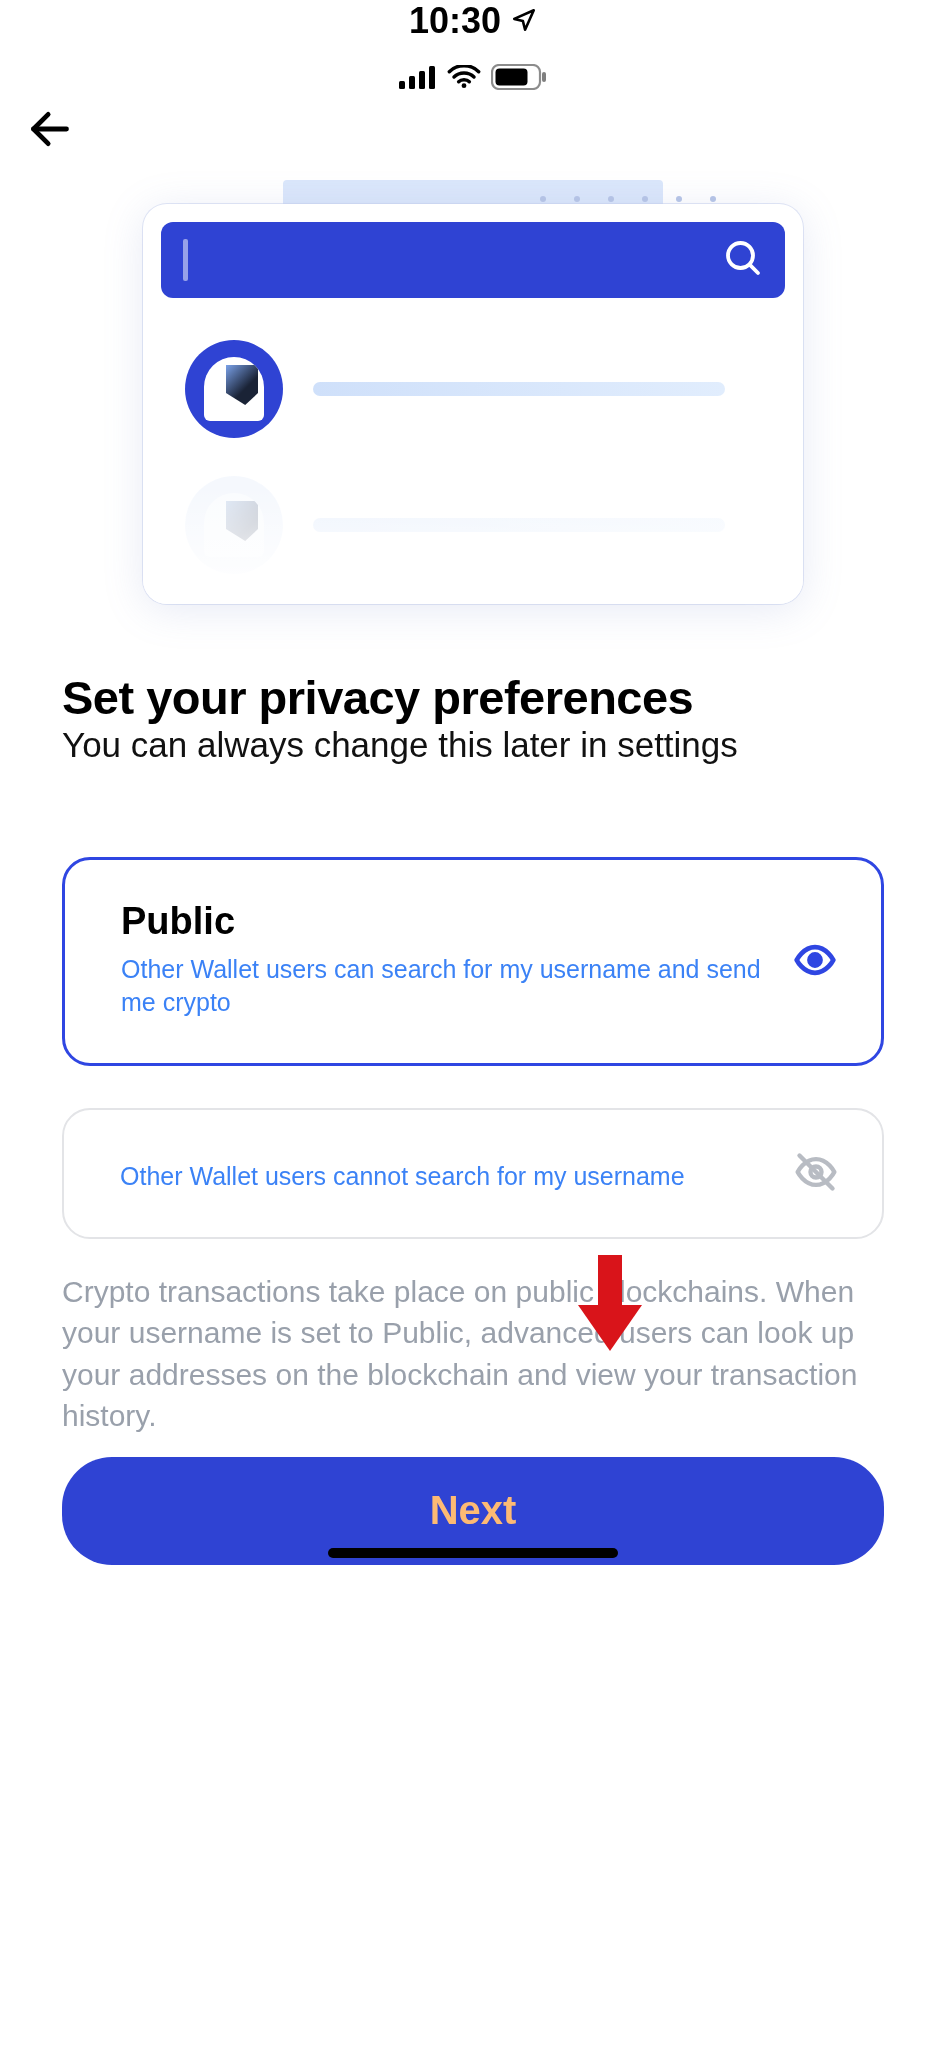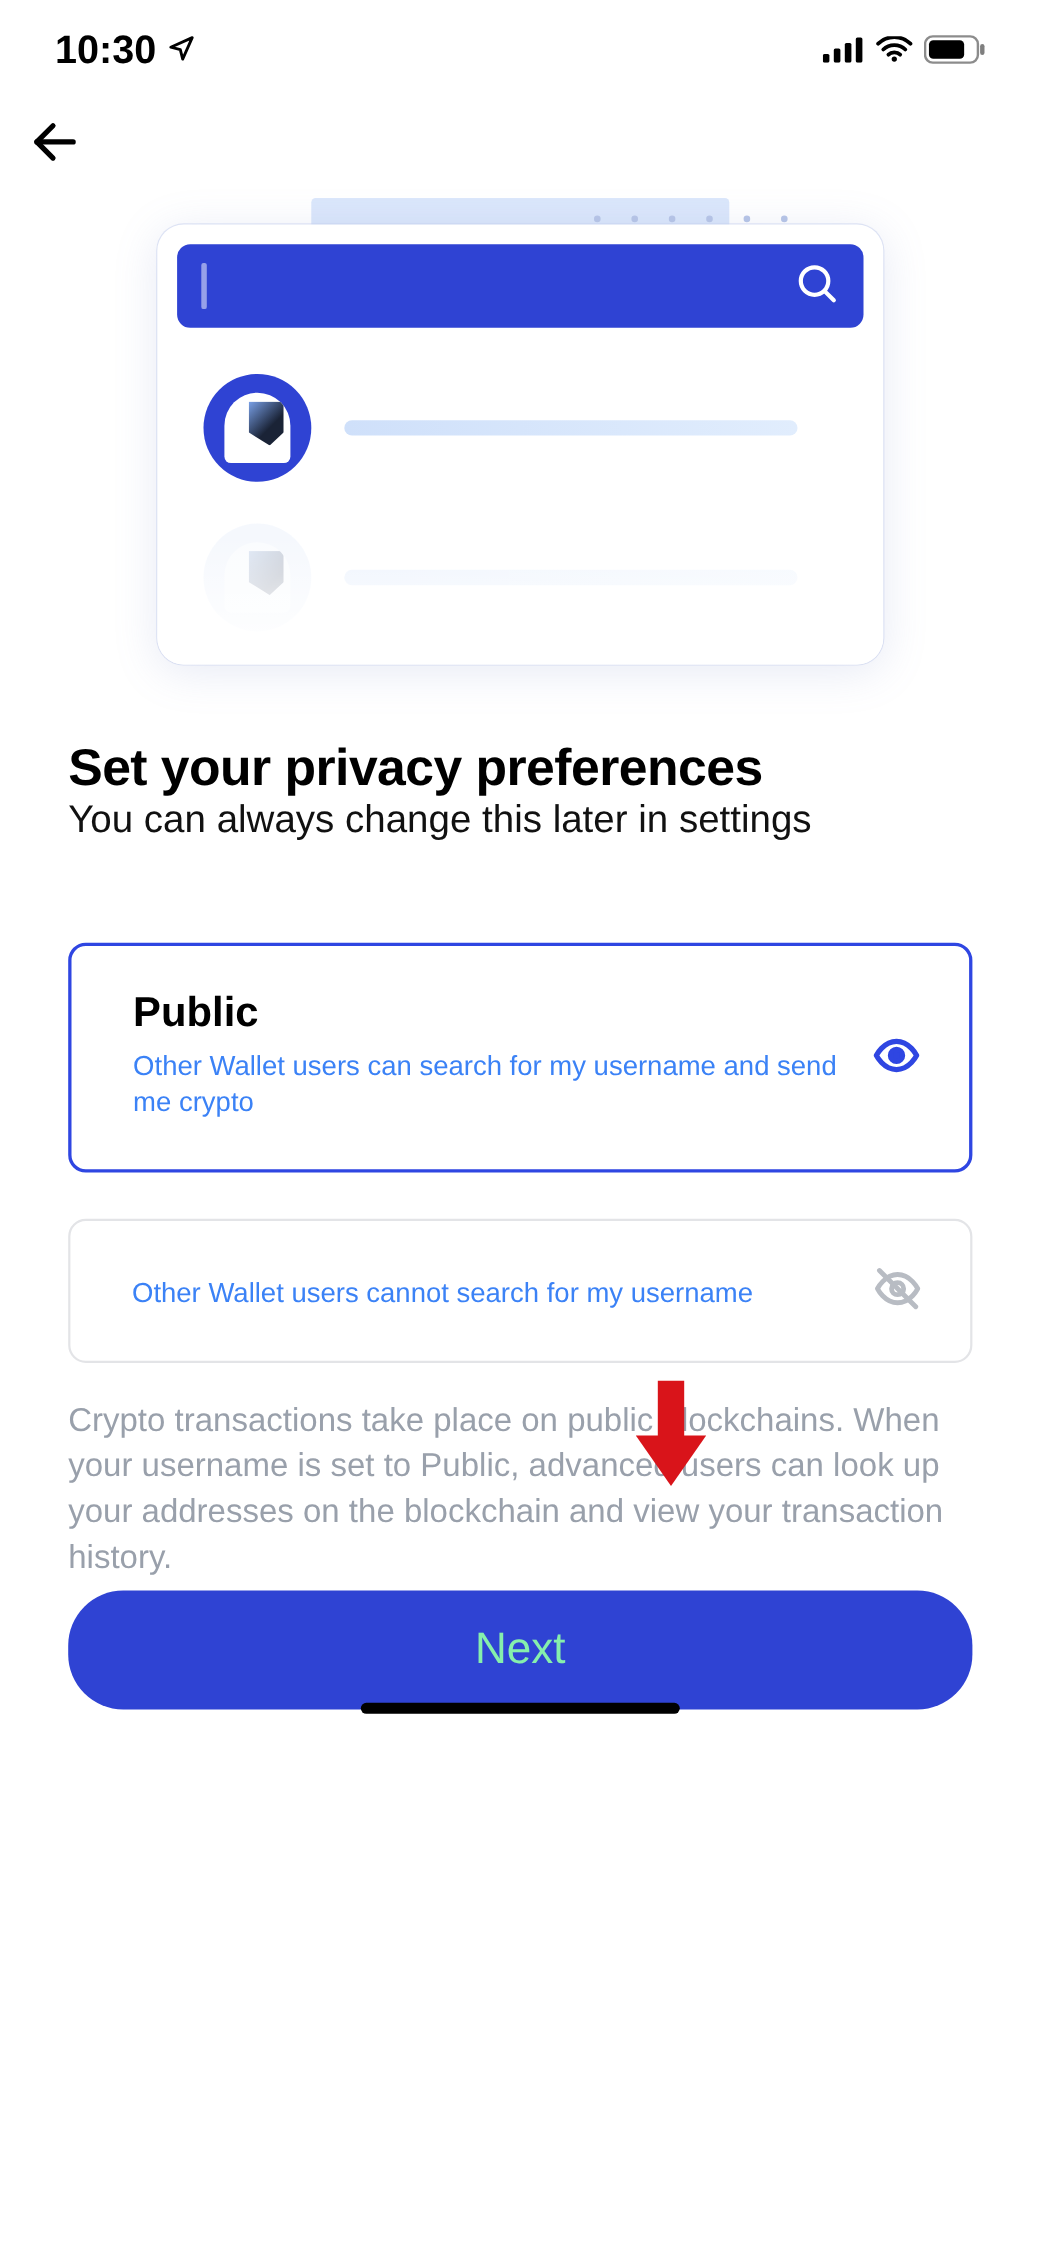--- a/index.html
+++ b/index.html
@@ -12,20 +12,21 @@
     overflow: hidden;
   }
 
   
   .statusbar {
     height: 90px;
     display: flex;
     align-items: center;
     justify-content: space-between;
     padding: 0 50px 0 50px;
+    flex-direction: column;
   }
   .statusbar-time {
     font-size: 36px;
     font-weight: 700;
     display: flex;
     align-items: center;
     gap: 10px;
   }
   .statusbar-icons {
     display: flex;
@@ -161,21 +162,21 @@
     letter-spacing: -0.5px;
   }
   .subheading {
     font-size: 35px;
     font-weight: 400;
     color: #111;
   }
 
   .option {
     margin-top: 42px;
-    border-radius: 16px;
+    border-radius: 28px;
     padding: 40px 120px 44px 56px;
     position: relative;
     border: 3px solid transparent;
   }
   .option.selected {
     border-color: #2f46e2;
     margin-top: 92px;
   }
   .option.unselected {
     border: 2px solid #e3e4e7;
@@ -206,29 +207,29 @@
   }
 
   .disclaimer {
     margin-top: 32px;
     font-size: 30px;
     line-height: 1.38;
     color: #99a0ab;
   }
 
   .primary-btn {
-    margin-top: 9px;
+    margin-top: 20px;
     width: 100%;
     height: 108px;
     background: #2f43d3;
     border: none;
     border-radius: 50px;
-    color: #86efac;
+    color: #fdba74;
     font-size: 40px;
-    font-weight: 400;
+    font-weight: 700;
     display: flex; align-items: center; justify-content: center;
   }
 
   .arrow-annotation {
     position: absolute;
     left: 574px;
     top: 1255px;
   }
 
   .home-indicator {

